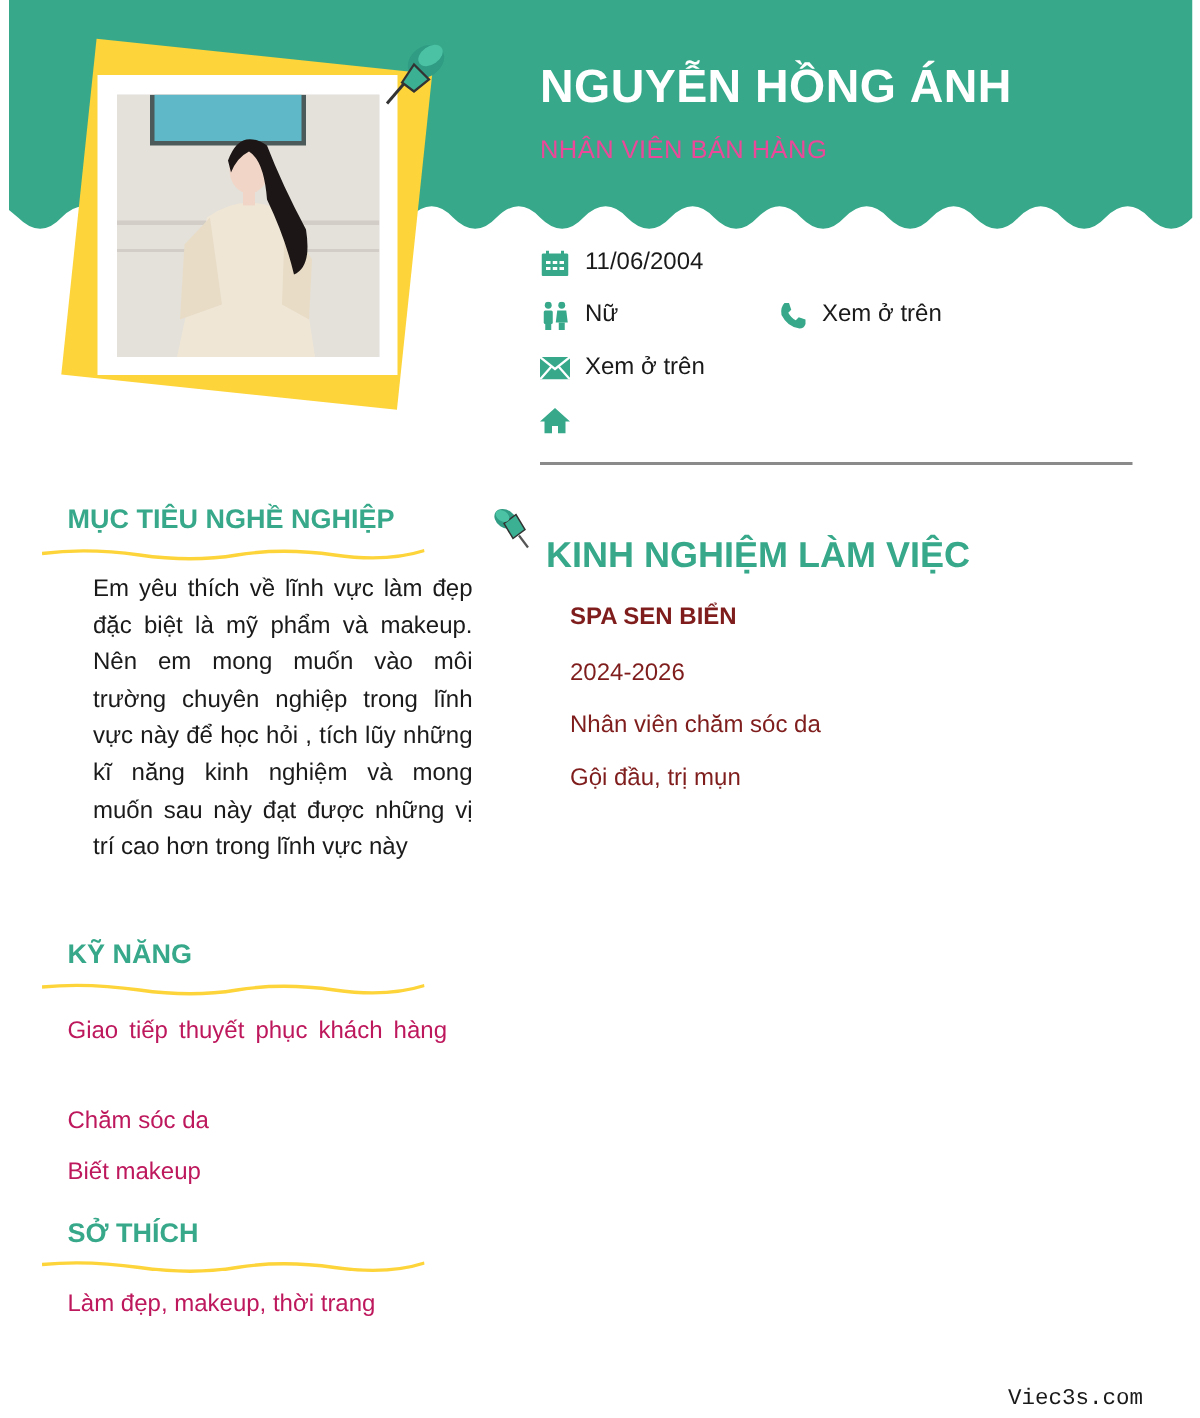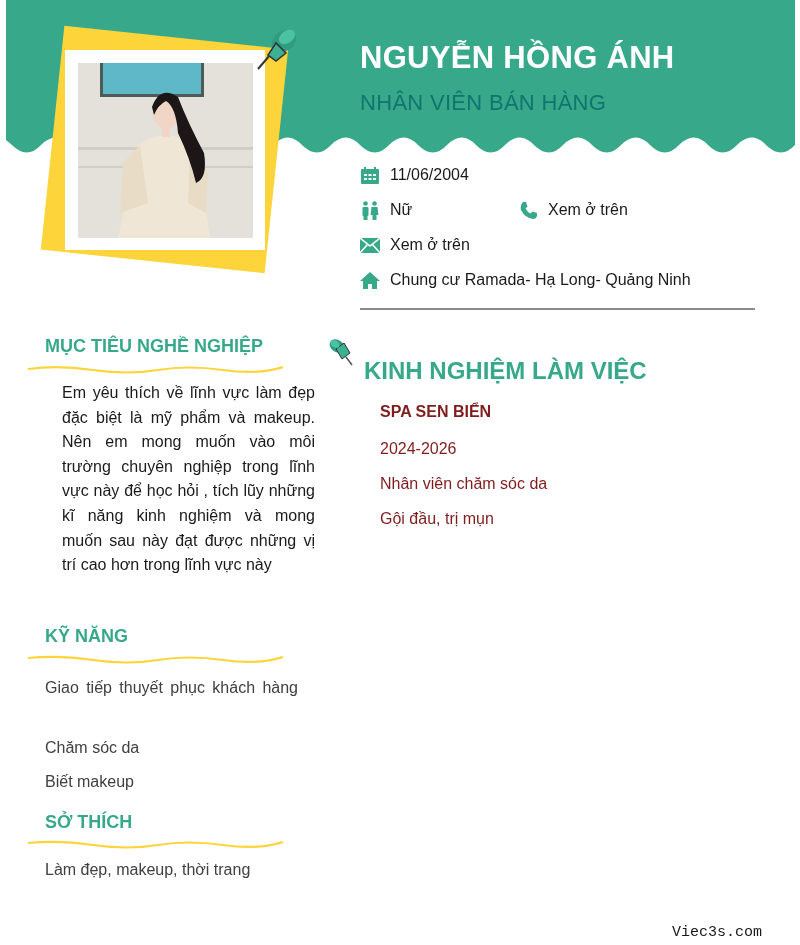--- a/index.html
+++ b/index.html
@@ -10,32 +10,32 @@
   .header-band svg { display: block; }
 
   .photo-wrap { position: absolute; left: 40px; top: 25px; width: 260px; height: 250px; }
   .yellow-back { position: absolute; left: 12px; top: 12px; width: 225px; height: 225px; background: #fdd43a; transform: rotate(6deg); }
   .photo-frame { position: absolute; left: 25px; top: 25px; width: 200px; height: 200px; background: #ffffff; }
   .photo { position: absolute; left: 13px; top: 13px; width: 175px; height: 175px; overflow: hidden; background: #e6e2dd; }
   .photo svg { display: block; }
   .pin-top { position: absolute; left: 210px; top: 0; width: 50px; height: 48px; }
 
   .name { position: absolute; left: 360px; top: 40px; font-size: 31px; font-weight: bold; color: #ffffff; letter-spacing: 0.3px; }
-  .job-title { position: absolute; left: 360px; top: 90px; font-size: 22px; color: #0f766e; letter-spacing: 0.3px; }
+  .job-title { position: absolute; left: 360px; top: 90px; font-size: 17px; color: #ec4899; letter-spacing: 0.3px; }
 
   .info { position: absolute; left: 360px; top: 163px; width: 395px; }
   .info-row { position: absolute; left: 0; height: 24px; display: flex; align-items: center; font-size: 16px; color: #1a1a1a; white-space: nowrap; }
   .info-row .ico { width: 20px; height: 20px; margin-right: 10px; display: inline-flex; align-items: center; justify-content: center; }
   .info-divider { position: absolute; left: 0; top: 145px; width: 395px; height: 2px; background: #8a8a8a; }
 
   .left-col { position: absolute; left: 28px; top: 330px; width: 272px; }
   .sec-title { position: absolute; left: 17px; font-size: 18px; font-weight: bold; color: #37a98a; white-space: nowrap; }
   .wave { position: absolute; left: 0; width: 255px; height: 12px; }
   .para { position: absolute; left: 17px; width: 253px; font-size: 16px; line-height: 24.6px; text-align: justify; color: #1a1a1a; }
-  .item { position: absolute; left: 17px; width: 253px; font-size: 16px; line-height: 25px; text-align: justify; color: #404040; }
+  .item { position: absolute; left: 17px; width: 253px; font-size: 16px; line-height: 25px; text-align: justify; color: #be185d; }
   .item.justify-all { text-align-last: justify; }
 
   .right-col { position: absolute; left: 328px; top: 335px; width: 440px; }
   .right-title { position: absolute; left: 36px; top: 11px; font-size: 24px; font-weight: bold; color: #37a98a; white-space: nowrap; margin-top: 11px; }
   .pin-small { position: absolute; left: 0; top: 2px; width: 30px; height: 30px; }
   .exp-line { position: absolute; left: 52px; font-size: 16px; color: #7f1d1d; white-space: nowrap; }
   .exp-company { font-weight: bold; font-size: 16px; }
 
   .footer { position: absolute; left: 672px; top: 924px; font-family: "Liberation Mono", "DejaVu Sans Mono", monospace; font-size: 15px; color: #1a1a1a; }
 </style>
@@ -130,21 +130,20 @@
         </svg>
     </span>
     <span>Xem ở trên</span>
   </div>
   <div class="info-row" style="top:105px;">
     <span class="ico">
       <svg width="20" height="17" viewBox="0 0 20 17">
           <path d="M10,0 L20,9 L17,9 L17,17 L12,17 L12,12 L8,12 L8,17 L3,17 L3,9 L0,9 Z" fill="#37a98a"></path>
         </svg>
     </span>
-    <span>Chung cư Ramada- Hạ Long- Quảng Ninh</span>
   </div>
   <div class="info-divider"></div>
 </div>
 
 <div class="left-col">
   <div class="sec-title" style="top:6px;">MỤC TIÊU NGHỀ NGHIỆP</div>
   <svg class="wave" style="top:34px;" viewBox="0 0 255 12">
       <path d="M0,5 Q30,1 65,6 T130,6 T195,6 T255,3" fill="none" stroke="#fdd43a" stroke-width="2.2"></path>
     </svg>
   <div class="para" style="top:51px;margin-left:17px;">Em yêu thích về lĩnh vực làm đẹp đặc biệt là mỹ phẩm và makeup. Nên em mong muốn vào môi trường chuyên nghiệp trong lĩnh vực này để học hỏi , tích lũy những kĩ năng kinh nghiệm và mong muốn sau này đạt được những vị trí cao hơn trong lĩnh vực này</div>

